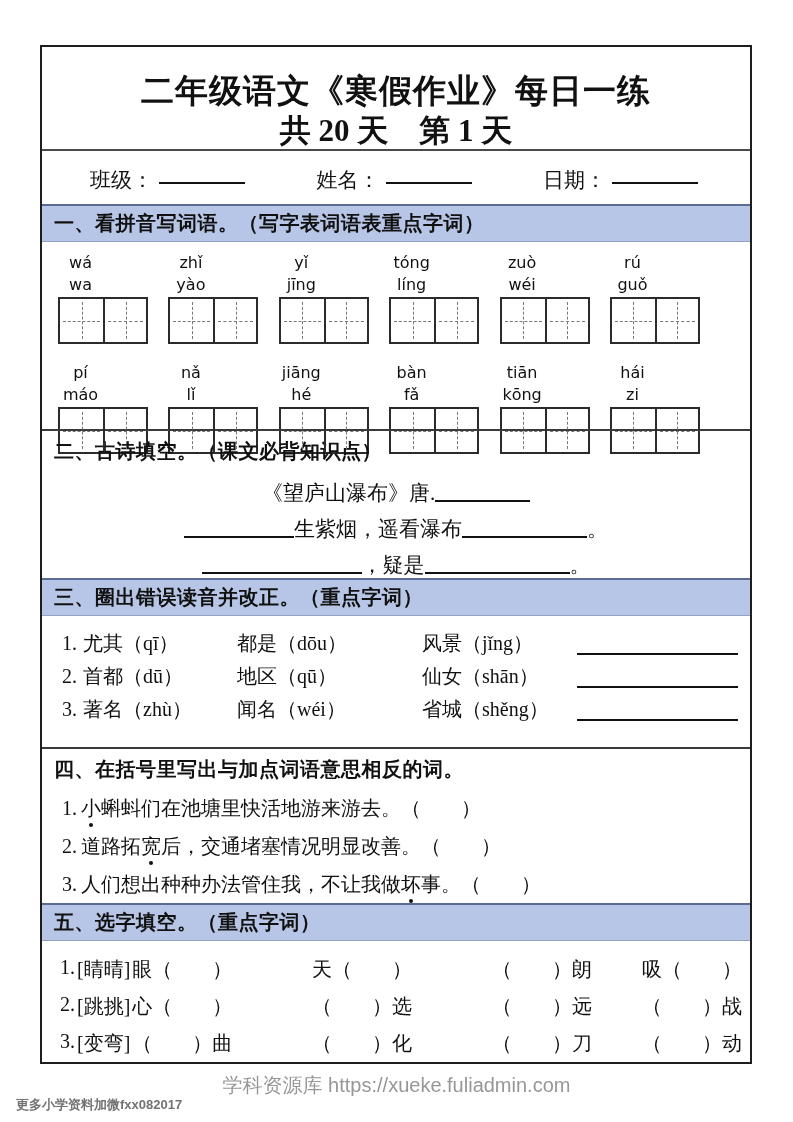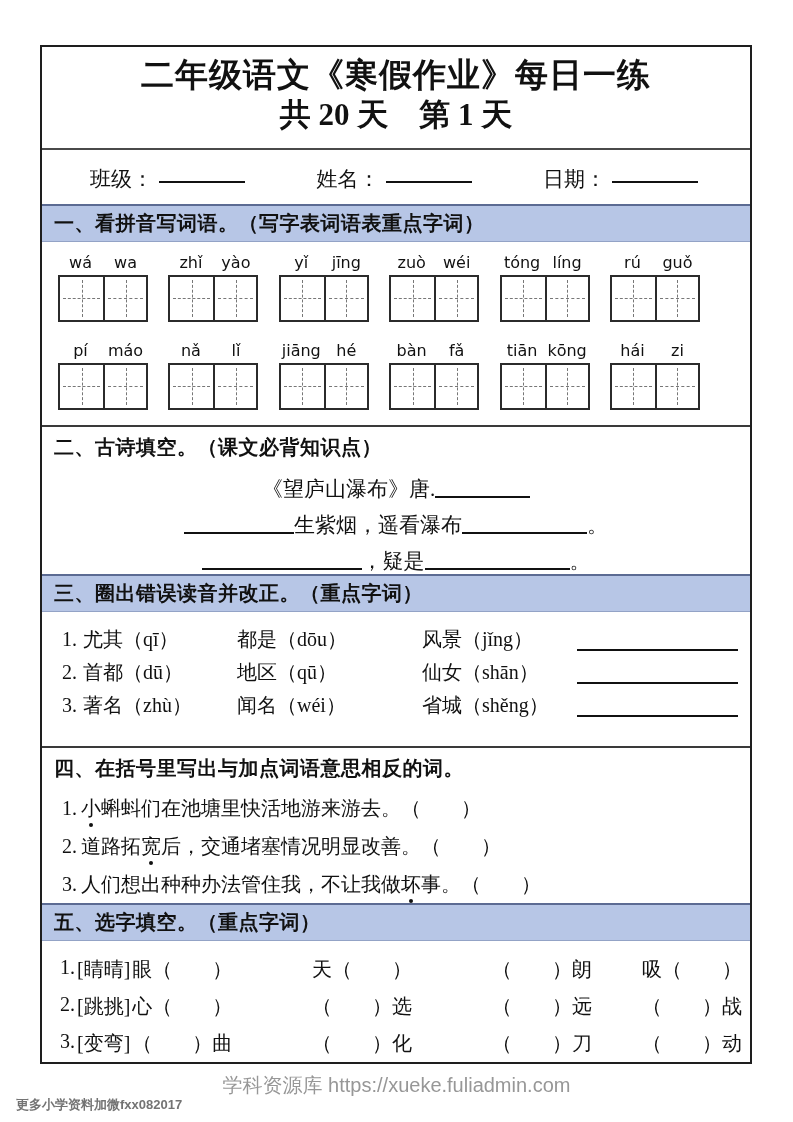--- a/index.html
+++ b/index.html
@@ -5,21 +5,21 @@
   * { box-sizing: border-box; margin: 0; padding: 0; }
   html,body { width:793px; height:1122px; background:#ffffff; }
   body { position:relative; font-family:"Liberation Serif", serif; color:#111; }
 
   .sheet {
     position:absolute; left:40px; top:45px; width:712px; height:1019px;
     border:2px solid #1e1e1e; display:flex; flex-direction:column; background:#fff;
   }
 
   
-  .title-block { height:103px; text-align:center; padding-top:8px; }
+  .title-block { height:103px; text-align:center; padding-top:24px; }
   .title1 { font-size:33px; font-weight:bold; letter-spacing:1px; line-height:1.25; }
   .title2 { font-size:31px; font-weight:bold; line-height:1.2; }
 
   
   .info-row {
     height:57px; border-top:2px solid #4a4a4a;
     display:flex; align-items:center; justify-content:space-between;
     padding:4px 52px 0 48px; font-size:21px;
   }
   .info-item { display:flex; align-items:flex-start; gap:6px; }
@@ -37,21 +37,21 @@
   .white-heading {
     height:37px; border-top:2px solid #3a3a3a;
     font-family:Liberation Sans, sans-serif; font-weight:bold; font-size:20px;
     padding:7px 10px 0 12px; letter-spacing:0.5px;
   }
 
   
   .pinyin-area { height:187px; padding:6px 50px 0 16px; }
   .pinyin-row { display:flex; justify-content:space-between; margin-top:4px; }
   .pgroup { width:90px; }
-  .pys { display:flex; font-family:"DejaVu Sans", sans-serif; font-size:16px; line-height:22px; }
+  .pys { display:flex; font-family:"DejaVu Sans", sans-serif; font-size:16px; line-height:22px;flex-direction:column; }
   .pys span { width:50%; text-align:center; white-space:nowrap; }
   .wgrid { display:flex; border:2px solid #2b2b2b; height:47px; margin-top:1px; background:#fff; }
   .wcell { width:50%; position:relative; }
   .wcell + .wcell { border-left:2px solid #2b2b2b; }
   .wcell::before { content:""; position:absolute; left:50%; top:3px; bottom:3px; border-left:1px dashed #777; }
   .wcell::after  { content:""; position:absolute; top:50%; left:3px; right:3px; border-top:1px dashed #777; }
 
   
   .poem { height:113px; text-align:center; font-size:21px; padding-top:6px; }
   .pline { margin-top:8px; line-height:28px; }
@@ -138,32 +138,32 @@
             <span>yǐ</span>
             <span>jīng</span>
           </div>
         <div class="wgrid">
             <div class="wcell"></div>
             <div class="wcell"></div>
           </div>
       </div>
       <div class="pgroup">
         <div class="pys">
+            <span>tóng</span>
+            <span>líng</span>
+          </div>
+        <div class="wgrid">
+            <div class="wcell"></div>
+            <div class="wcell"></div>
+          </div>
+      </div>
+      <div class="pgroup">
+        <div class="pys">
             <span>zuò</span>
             <span>wéi</span>
-          </div>
-        <div class="wgrid">
-            <div class="wcell"></div>
-            <div class="wcell"></div>
-          </div>
-      </div>
-      <div class="pgroup">
-        <div class="pys">
-            <span>tóng</span>
-            <span>líng</span>
           </div>
         <div class="wgrid">
             <div class="wcell"></div>
             <div class="wcell"></div>
           </div>
       </div>
       <div class="pgroup">
         <div class="pys">
             <span>rú</span>
             <span>guǒ</span>

